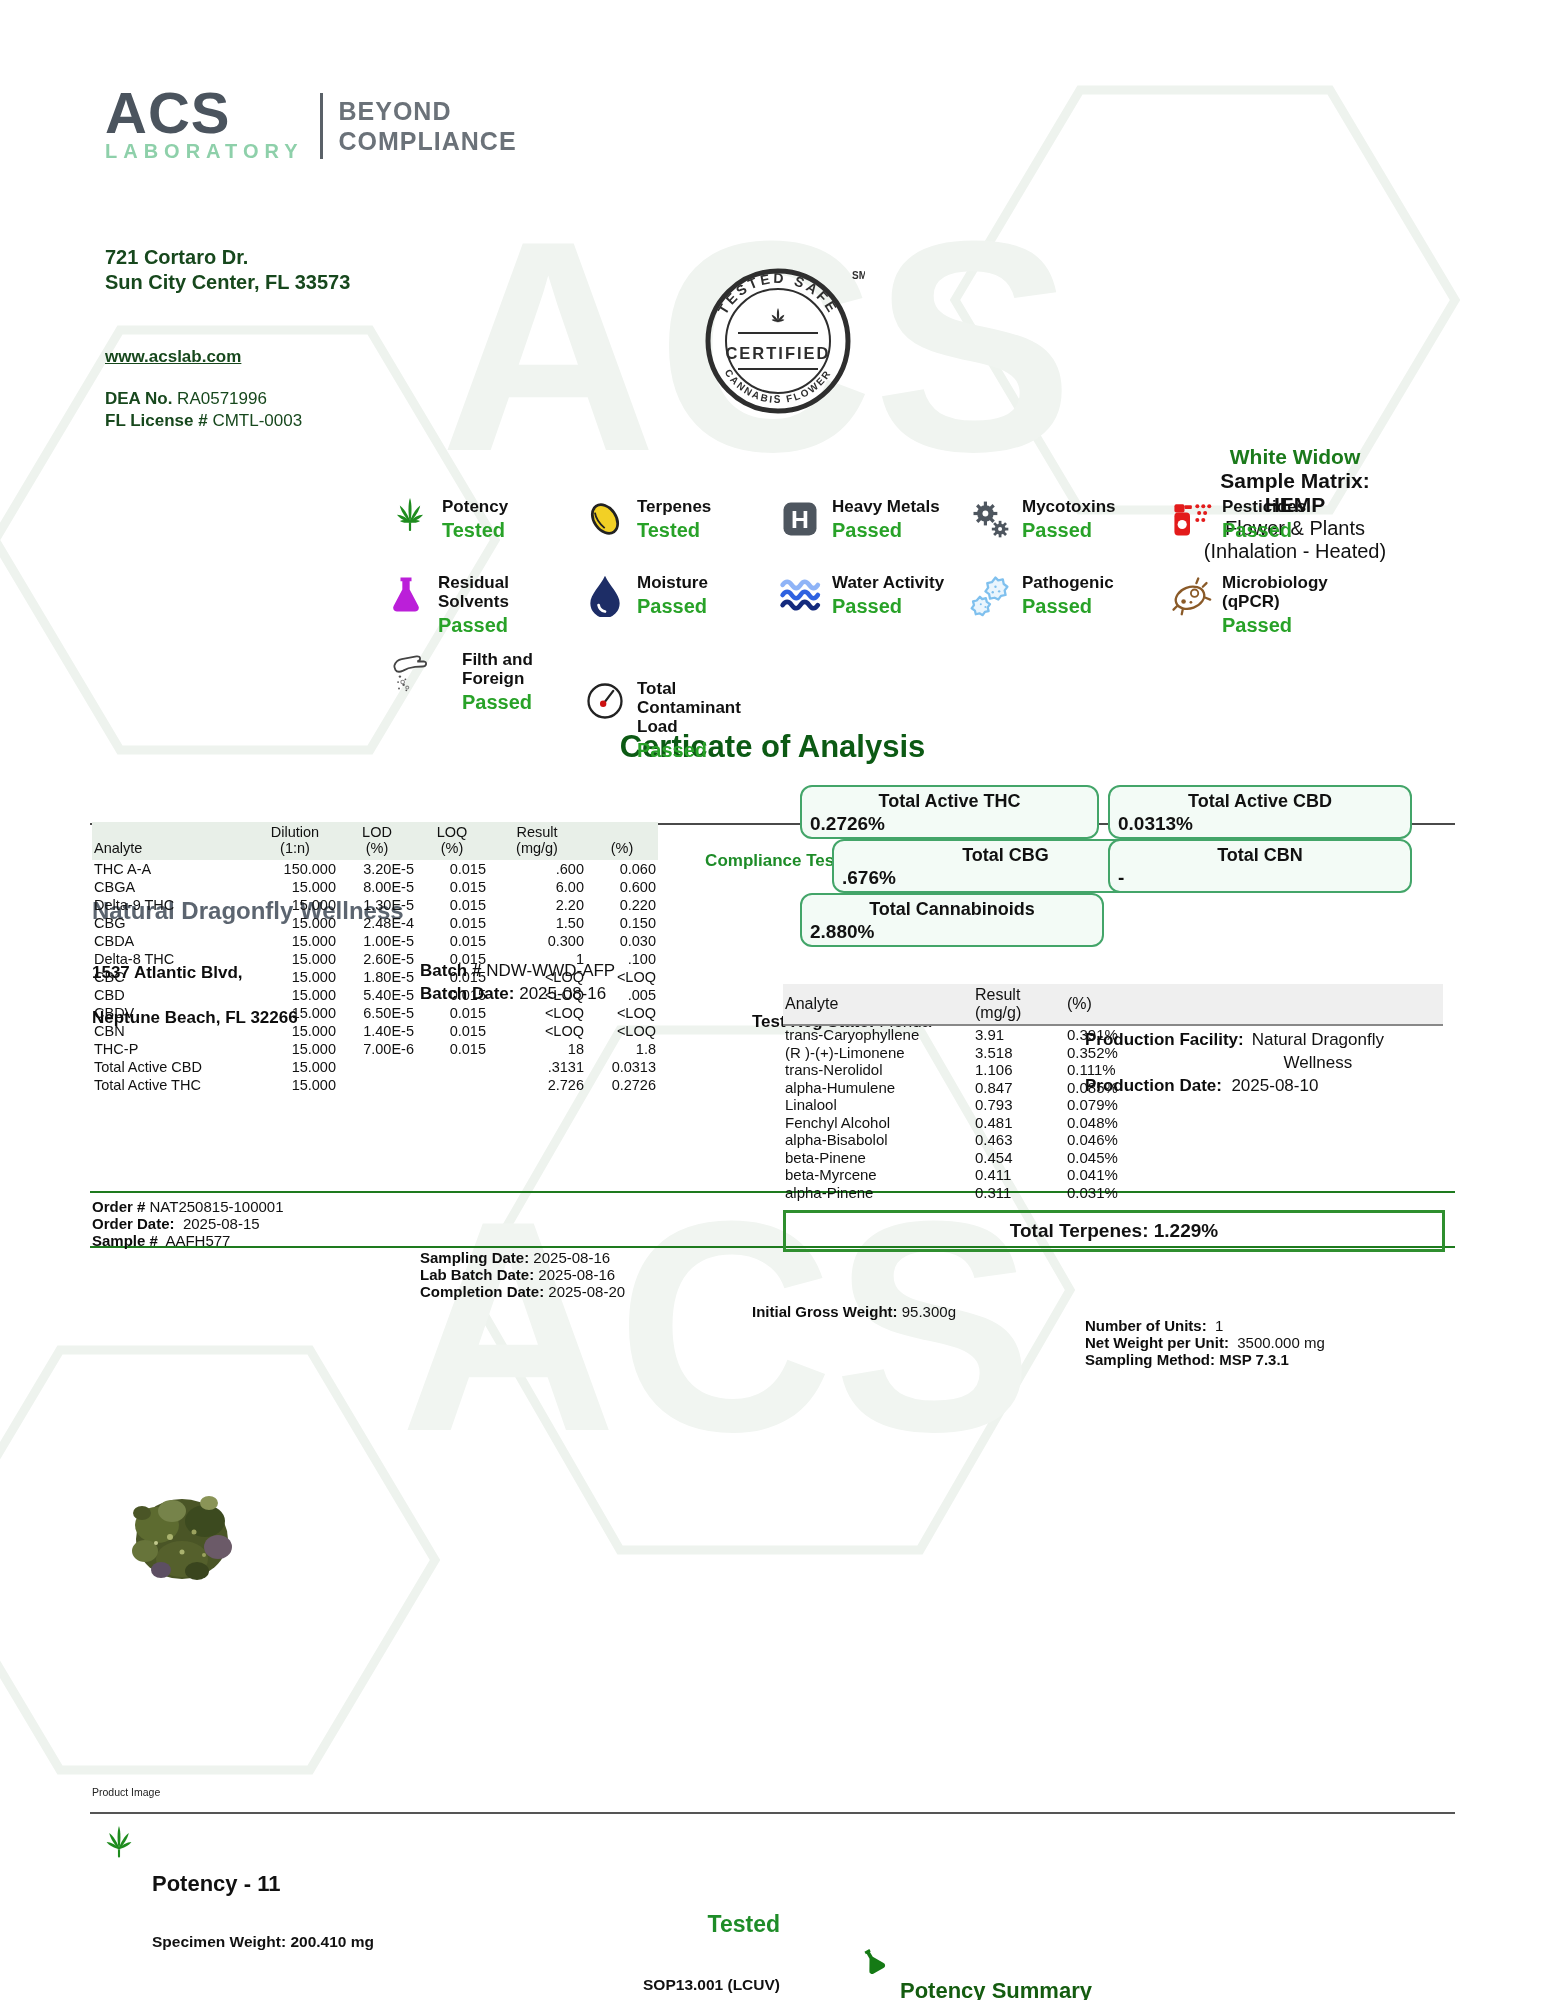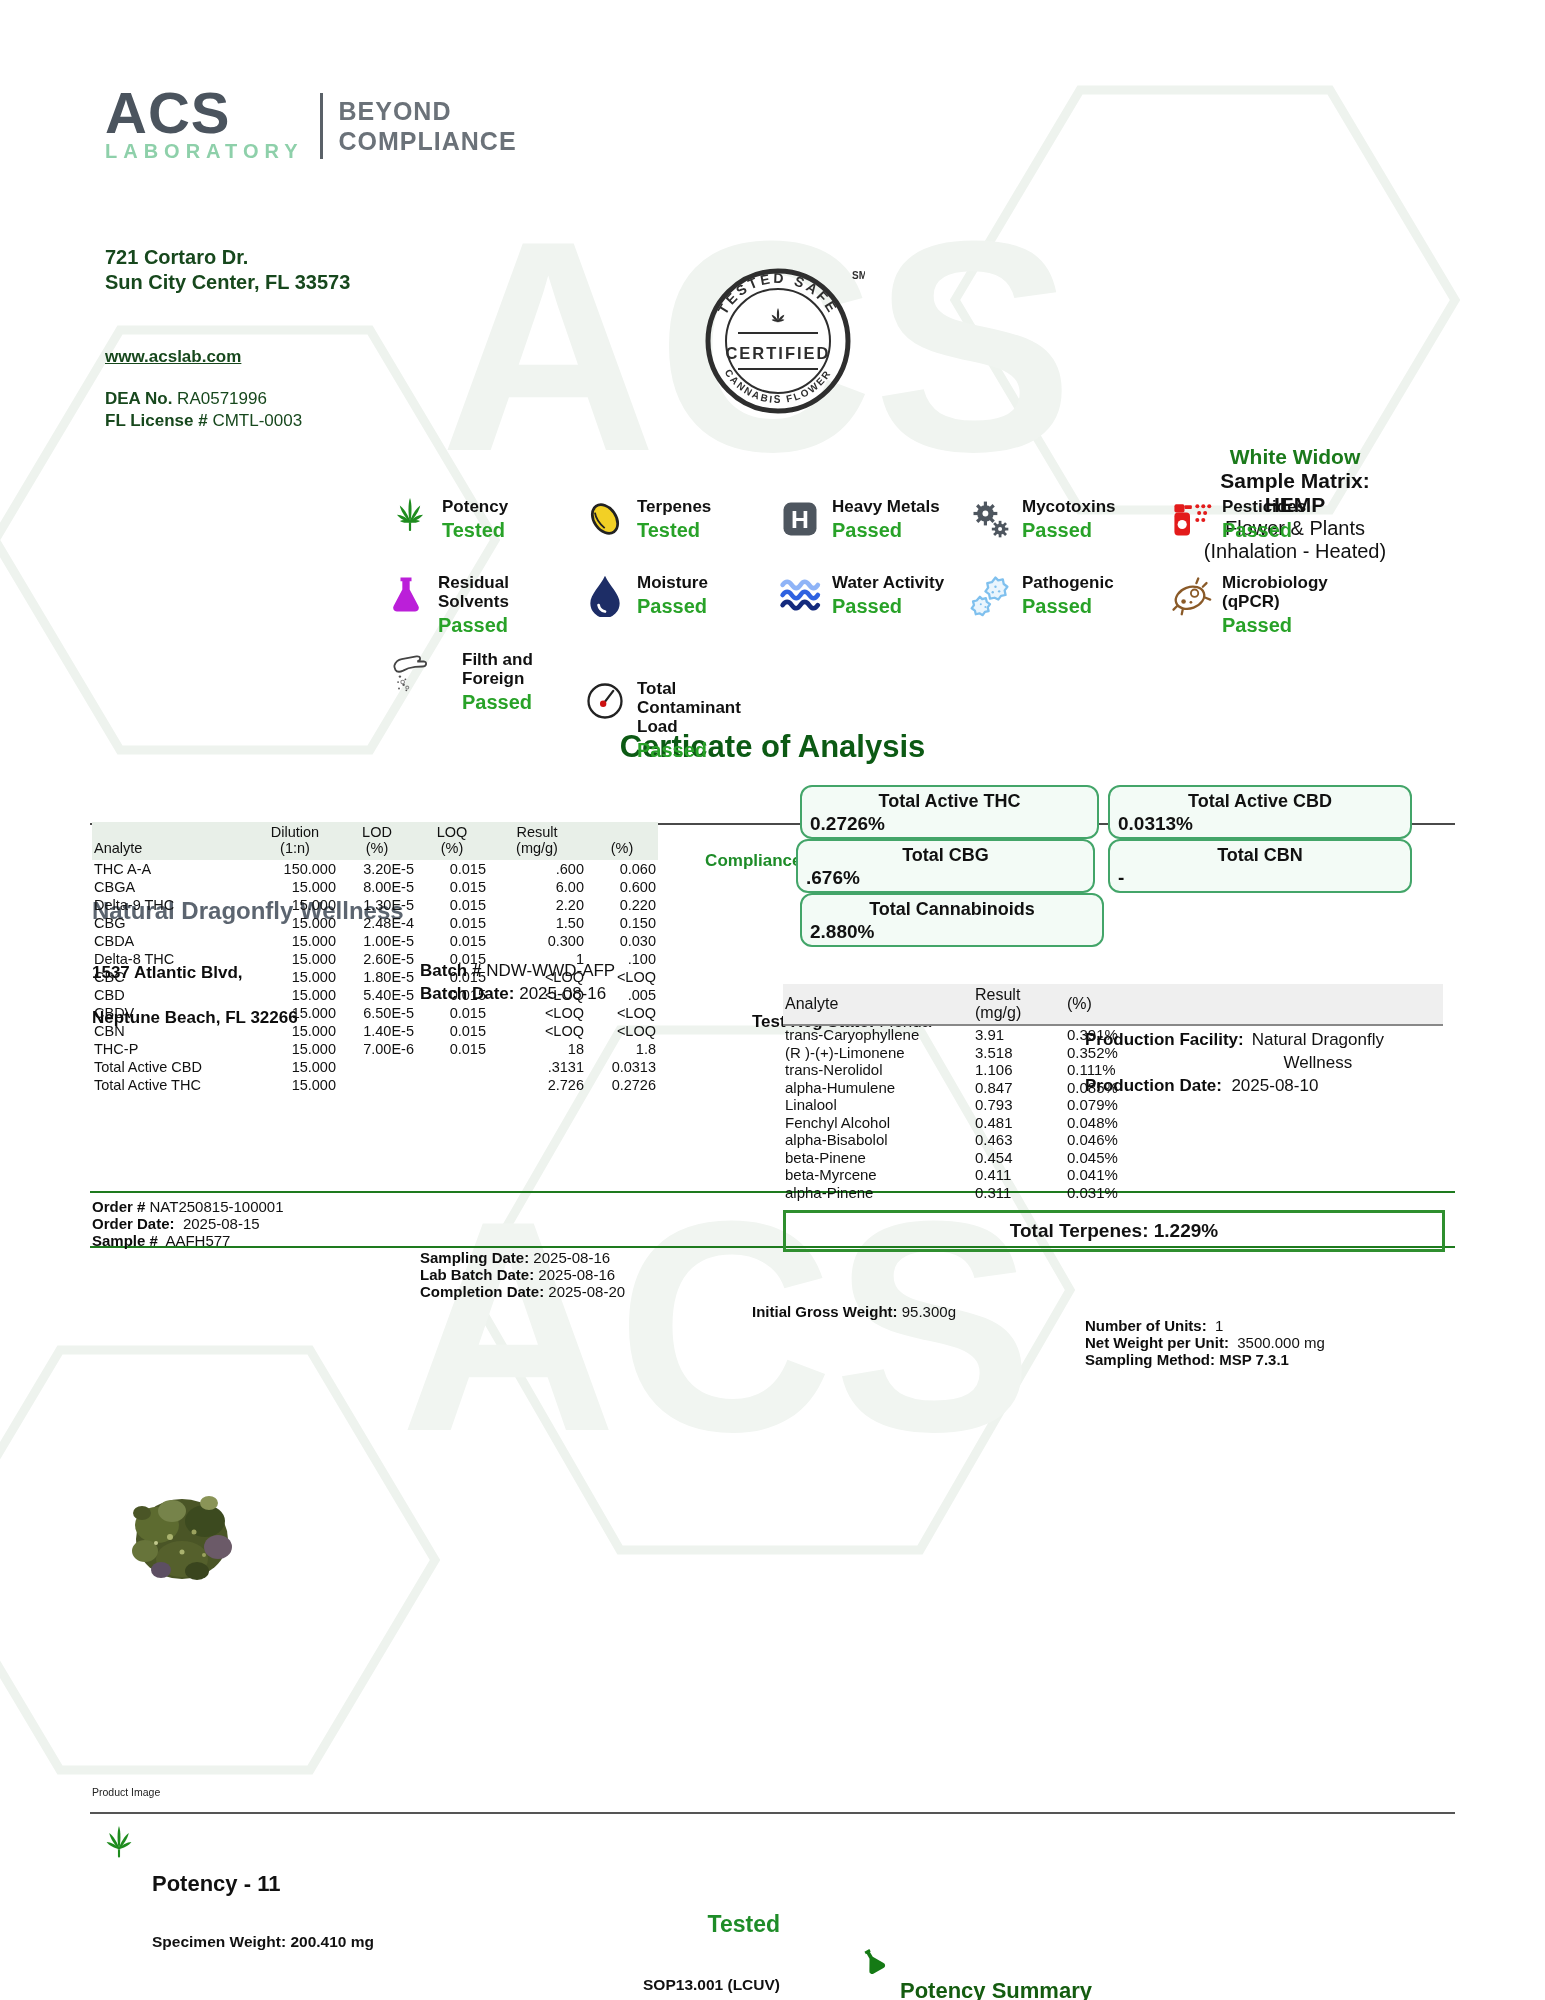--- a/index.html
+++ b/index.html
@@ -563,21 +563,21 @@
   <div class="abs z sum-title" style="left:900px;top:750px;">Potency Summary</div>
 
   <div class="sumbox" style="left:800px;top:785px;width:295px;height:50px;">
     <div class="t">Total Active THC</div>
       <div class="v">0.2726%</div>
   </div>
   <div class="sumbox" style="left:1108px;top:785px;width:300px;height:50px;">
     <div class="t">Total Active CBD</div>
       <div class="v">0.0313%</div>
   </div>
-  <div class="sumbox" style="left:796px;top:839px;width:295px;height:50px;">
+  <div class="sumbox" style="left:832px;top:839px;width:295px;height:50px;padding-left:24px;">
     <div class="t">Total CBG</div>
       <div class="v">.676%</div>
   </div>
   <div class="sumbox" style="left:1108px;top:839px;width:300px;height:50px;">
     <div class="t">Total CBN</div>
       <div class="v">-</div>
   </div>
   <div class="sumbox" style="left:800px;top:893px;width:300px;height:50px;">
     <div class="t">Total Cannabinoids</div>
       <div class="v">2.880%</div>

